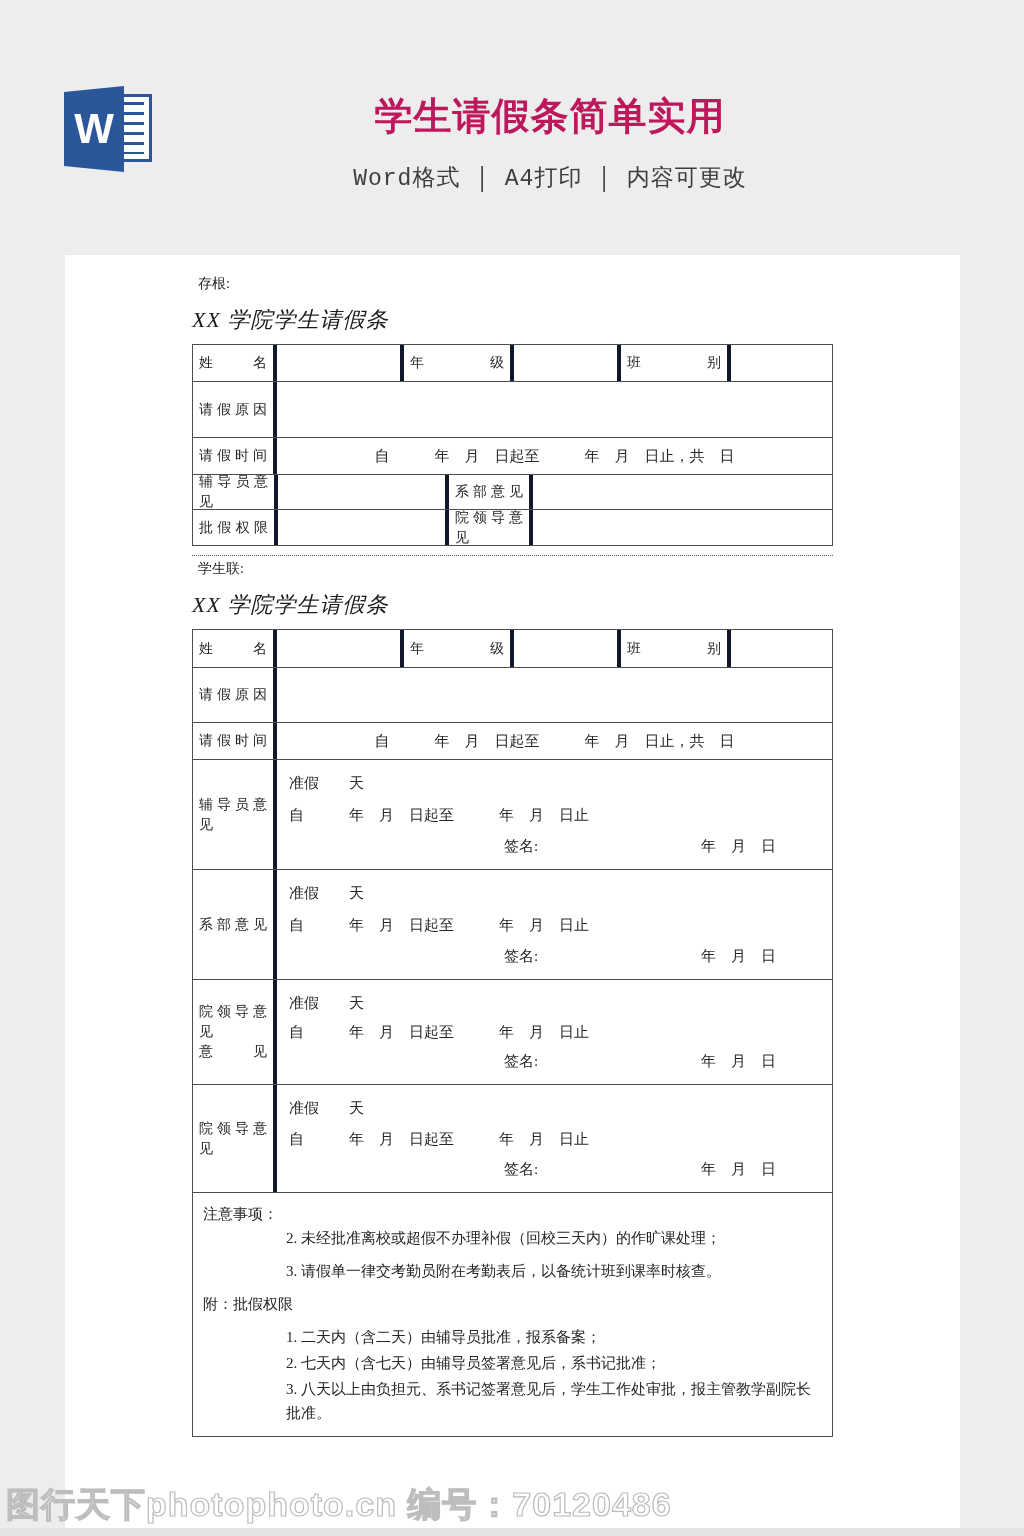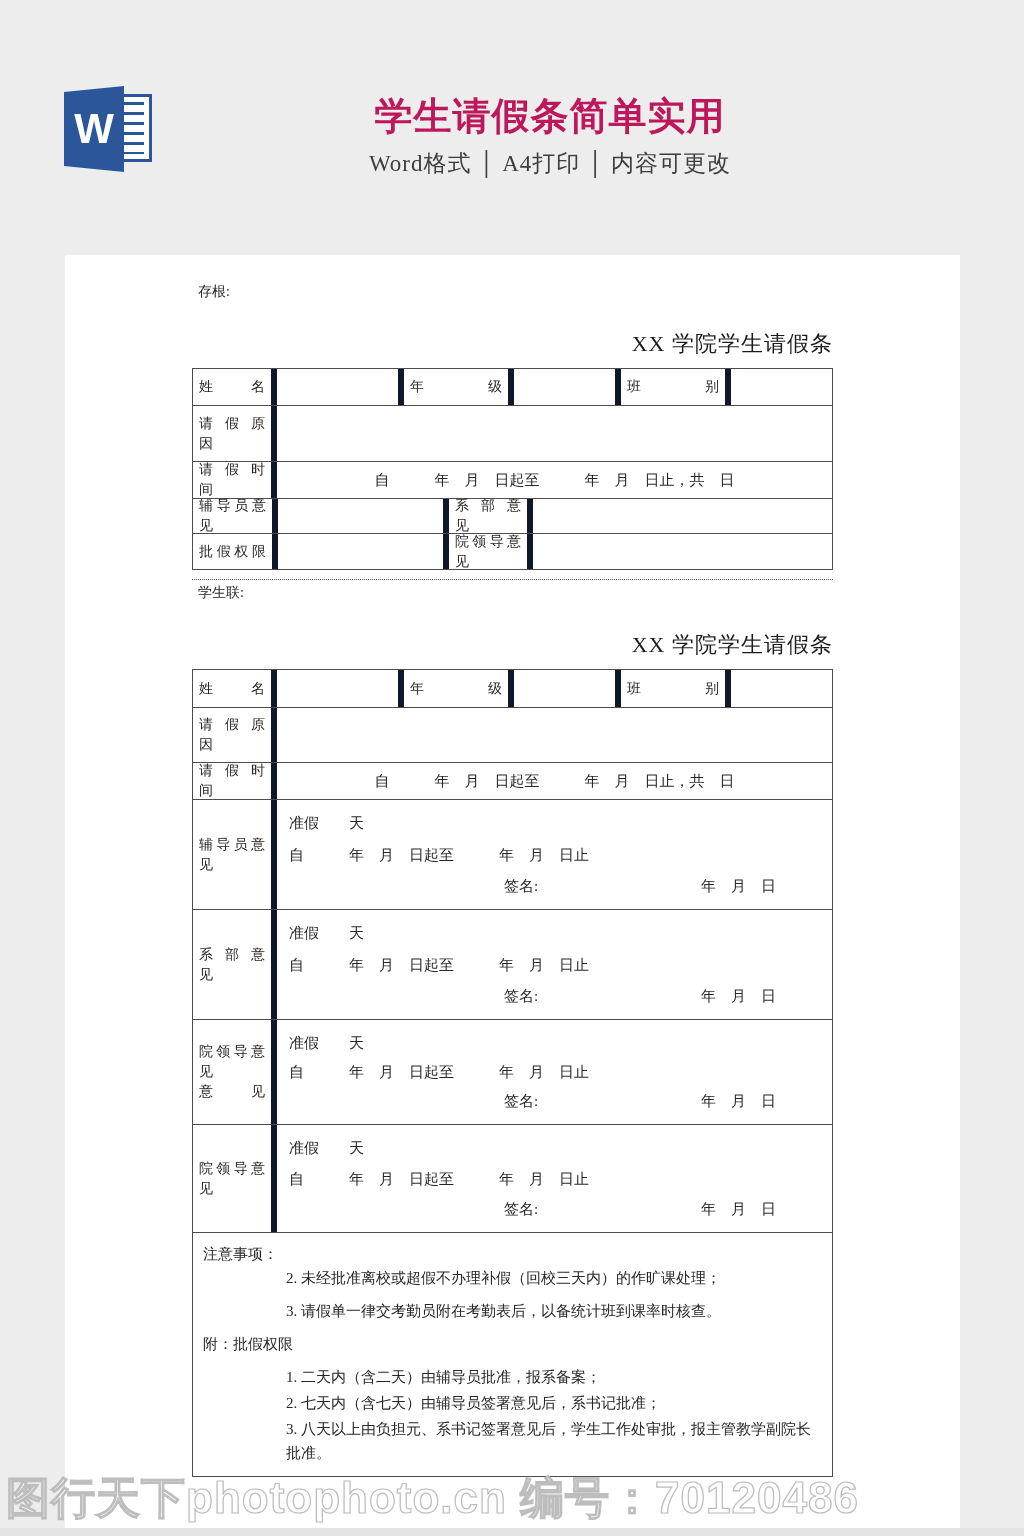--- a/index.html
+++ b/index.html
@@ -17,34 +17,34 @@
   .icon-page-lines{position:absolute;left:5px;right:5px;top:5px;bottom:5px;
     background:repeating-linear-gradient(to bottom,#2b579a 0 3px,transparent 3px 10px);}
   .icon-cover{position:absolute;left:0;top:0;width:60px;height:86px;background:#2b579a;
     clip-path:polygon(0 7%,100% 0,100% 100%,0 93%);
     display:flex;align-items:center;justify-content:center;}
   .icon-letter{color:#fff;font-family:"Liberation Sans",sans-serif;
     font-weight:bold;font-size:42px;line-height:1;}
   .header-text{position:absolute;left:320px;top:92px;width:460px;text-align:center;}
   .page-title{font-family:"Liberation Sans","DejaVu Sans",sans-serif;
     font-size:38px;font-weight:bold;color:#be185d;letter-spacing:1px;line-height:48px;}
-  .page-subtitle{font-family:Liberation Serif, serif;
-    font-size:23px;font-weight:500;color:#3d3d3d;margin-top:8px;letter-spacing:1px;}
+  .page-subtitle{font-family:Liberation Mono, monospace;
+    font-size:23px;font-weight:500;color:#3d3d3d;margin-top:22px;letter-spacing:1px;}
   
   .doc-page{position:absolute;left:65px;top:255px;width:895px;height:1273px;
-    background:#ffffff;box-sizing:border-box;padding-top:28px;}
+    background:#ffffff;box-sizing:border-box;padding-top:20px;}
   .content{width:641px;margin-left:127px;}
   .section-tag{font-size:14px;margin-left:6px;}
-  .form-title{font-size:22px;text-align:right;letter-spacing:1px;
-    margin-top:28px;line-height:30px;color:#1c1c1c;}
+  .form-title{font-size:22px;text-align:left;letter-spacing:1px;
+    margin-top:12px;line-height:30px;color:#1c1c1c;font-style:italic;}
   
   .tbl{width:641px;border:1px solid #4d4d4d;box-sizing:border-box;margin-top:9px;font-size:15px;}
   .tr{display:flex;border-bottom:1px solid #4d4d4d;box-sizing:border-box;}
   .tr:last-child{border-bottom:none;}
-  .td{border-right:6px solid #0f172a;box-sizing:border-box;
+  .td{border-right:4px solid #0f172a;box-sizing:border-box;
     display:flex;flex-direction:column;justify-content:center;}
   .td:last-child{border-right:none;}
   .lab{width:100%;box-sizing:border-box;padding:0 6px;font-size:14px;
     text-align:justify;text-align-last:justify;line-height:20px;}
   .c-label{width:84px;flex:none;}
   .c-v1{width:127px;flex:none;}
   .c-lab2{width:110px;flex:none;}
   .c-v2{width:107px;flex:none;}
   .c-lab3{width:110px;flex:none;}
   .c-rest{flex:1;}
@@ -75,21 +75,21 @@
     padding:9px 10px;font-size:15px;justify-content:flex-start;}
   .note-first{display:flex;line-height:24px;}
   .note-label{flex:none;}
   .note-item{margin-left:83px;line-height:24px;margin-bottom:9px;}
   .note-appendix-label{line-height:24px;margin-bottom:9px;}
   .appendix-item{margin-left:83px;line-height:24px;margin-bottom:2px;}
   
   .bottom-strip{position:absolute;left:0;bottom:0;width:1024px;height:8px;background:#e4e4e4;}
   .watermark{position:absolute;left:6px;bottom:8px;
     font-family:"Liberation Sans","DejaVu Sans",sans-serif;
-    font-size:44px;font-weight:bold;letter-spacing:1px;
+    font-size:34px;font-weight:bold;letter-spacing:1px;
     color:#ffffff;-webkit-text-stroke:1.2px #bdbdbd;
     text-shadow:0 0 1px #c8c8c8;}
 </style>
 </head>
 <body>
 
 <div class="header">
   <div class="word-icon">
     <div class="icon-page">
       <div class="icon-page-lines"></div>

